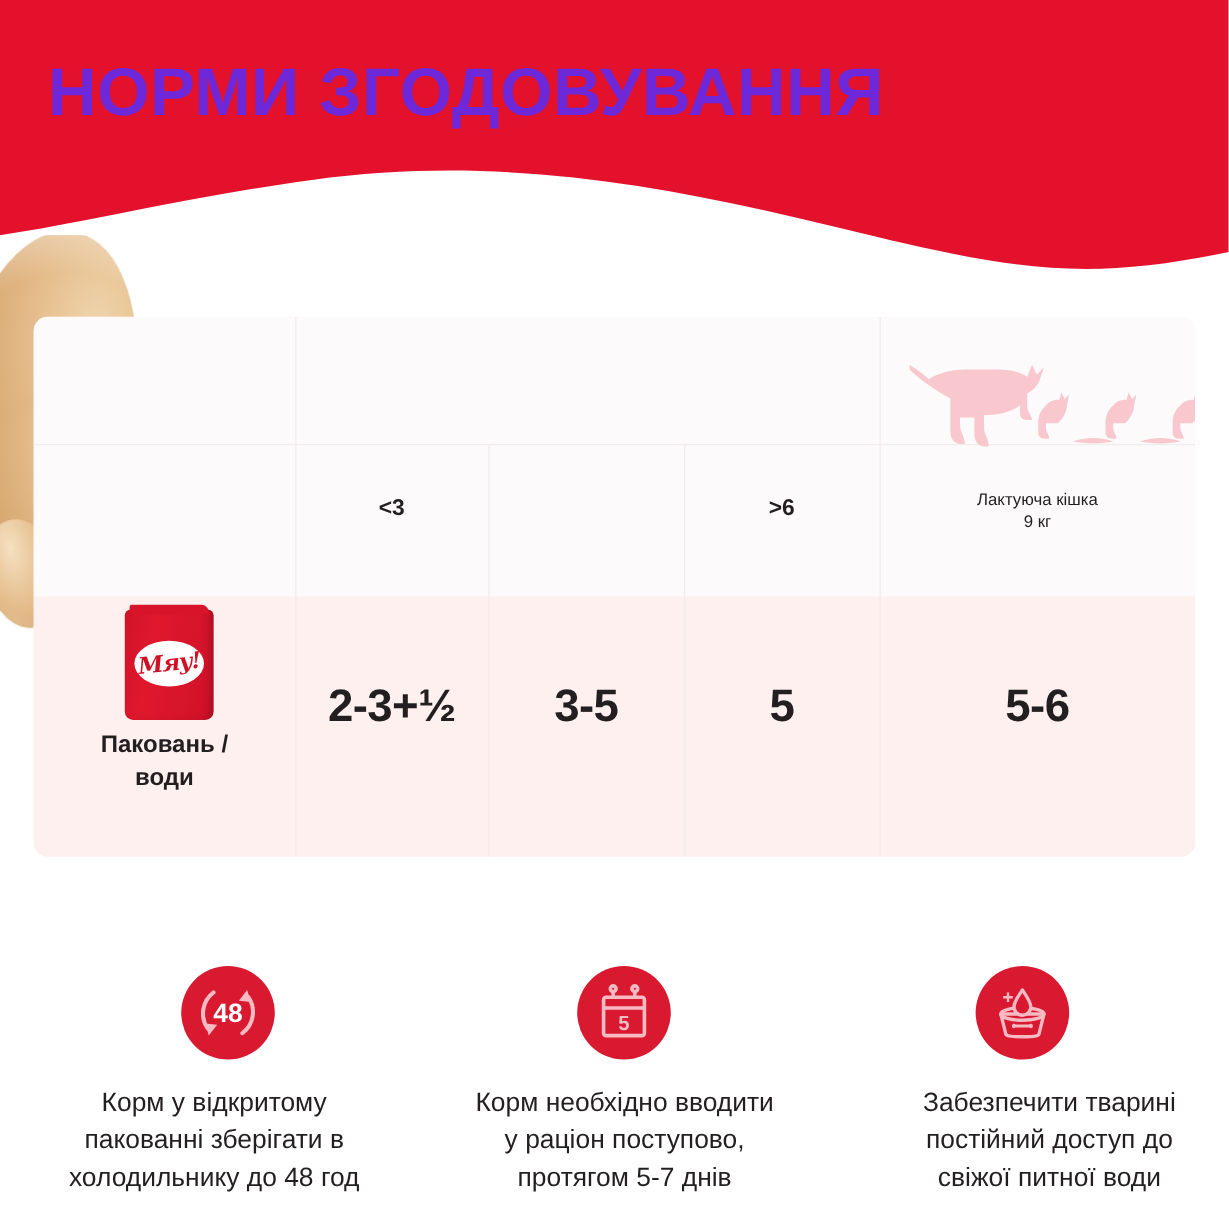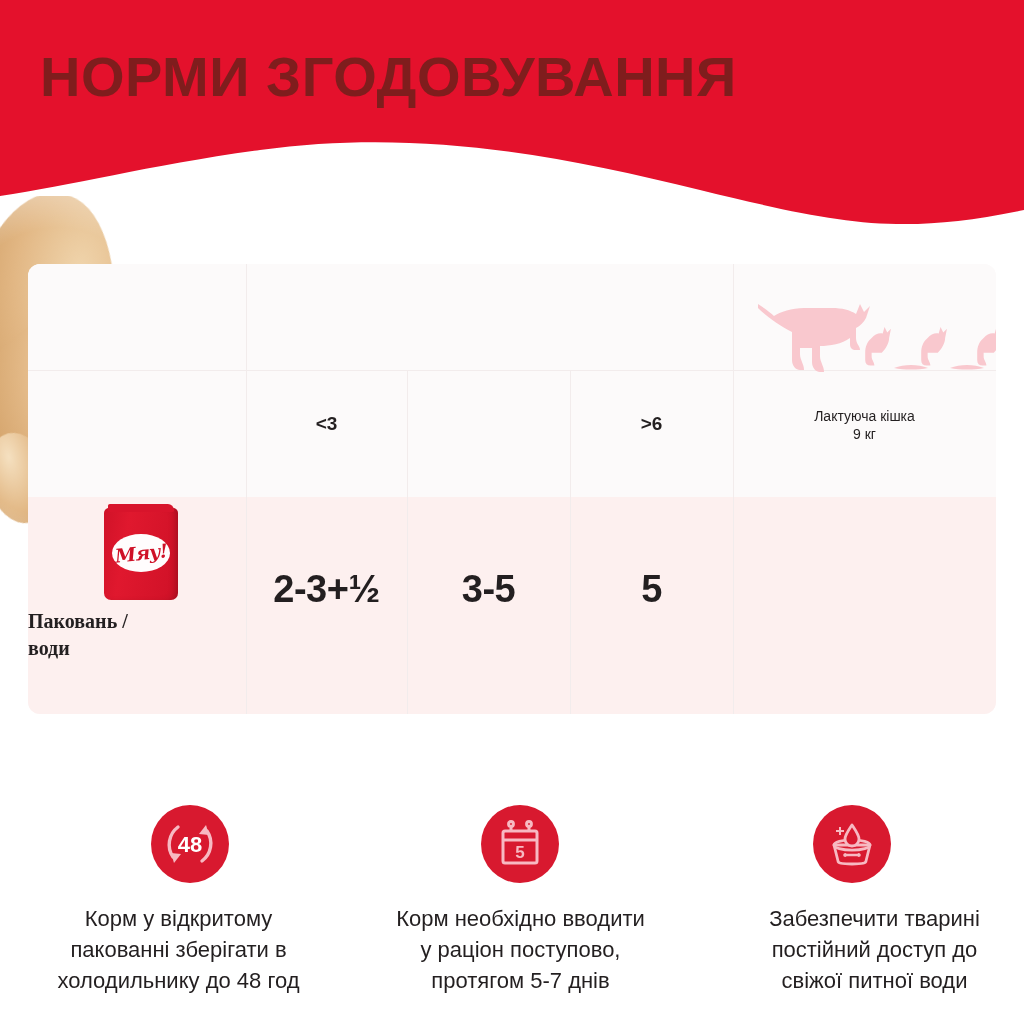--- a/index.html
+++ b/index.html
@@ -10,21 +10,21 @@
     overflow:hidden;
     position:relative;
   }
   #stage{position:absolute;left:0;top:0;width:1024px;height:1024px;overflow:hidden;background:#fff;}
 
   
   .header-band{position:absolute;left:0;top:0;width:1024px;height:240px;overflow:hidden;}
   .header-band svg{position:absolute;left:0;top:0;}
   .header-title{
     position:absolute;left:40px;top:44px;
-    font-size:56px;font-weight:bold;color:#7f1d1d;
+    font-size:56px;font-weight:bold;color:#6d28d9;
     letter-spacing:0.5px;
     white-space:nowrap;
     font-family:"Liberation Sans",sans-serif;
   }
 
   
   .paw-wrap{position:absolute;left:-30px;top:196px;width:230px;height:340px;overflow:hidden;}
   .paw-leg{
     position:absolute;left:-6px;top:-4px;
     width:150px;height:250px;
@@ -112,21 +112,21 @@
     display:flex;align-items:center;justify-content:center;
   }
   .pouch-oval span{
     font-family:"DejaVu Serif",serif;
     font-style:italic;font-weight:bold;
     font-size:19px;color:#cf1127;letter-spacing:-1px;
     transform:rotate(-6deg);
   }
   .pouch-label{
     position:absolute;left:0;top:108px;width:218px;
-    font-size:20px;font-weight:bold;color:#231f20;line-height:1.34;font-family:Liberation Serif, serif;
+    text-align:center;font-size:20px;font-weight:bold;color:#231f20;line-height:1.34;
   }
 
   
   .features{position:absolute;left:0;top:790px;width:1024px;height:234px;}
   .feature{position:absolute;top:0;width:341px;height:234px;}
   .feature.f1{left:20px;}
   .feature.f2{left:350px;}
   .feature.f3{left:682px;}
   .fcircle{
     position:absolute;left:131px;top:15px;width:78px;height:78px;border-radius:50%;
@@ -207,20 +207,21 @@
         <span>води</span>
       </div>
     </div>
 
     <div class="cell val val-1">
       <span>2-3+</span>
         <span class="frac">½</span>
     </div>
     <div class="cell val val-2">3-5</div>
     <div class="cell val val-3">5</div>
+    <div class="cell val val-4">5-6</div>
   </div>
 
   <div class="features">
 
     <div class="feature f1">
       <div class="fcircle">
         <svg width="78" height="78" viewBox="0 0 78 78">
           <g fill="none" stroke="#f7b9c2" stroke-width="3.4" stroke-linecap="round">
             <path d="M22,52 A22,22 0 0 1 27,22"></path>
             <path d="M56,26 A22,22 0 0 1 51,56"></path>

